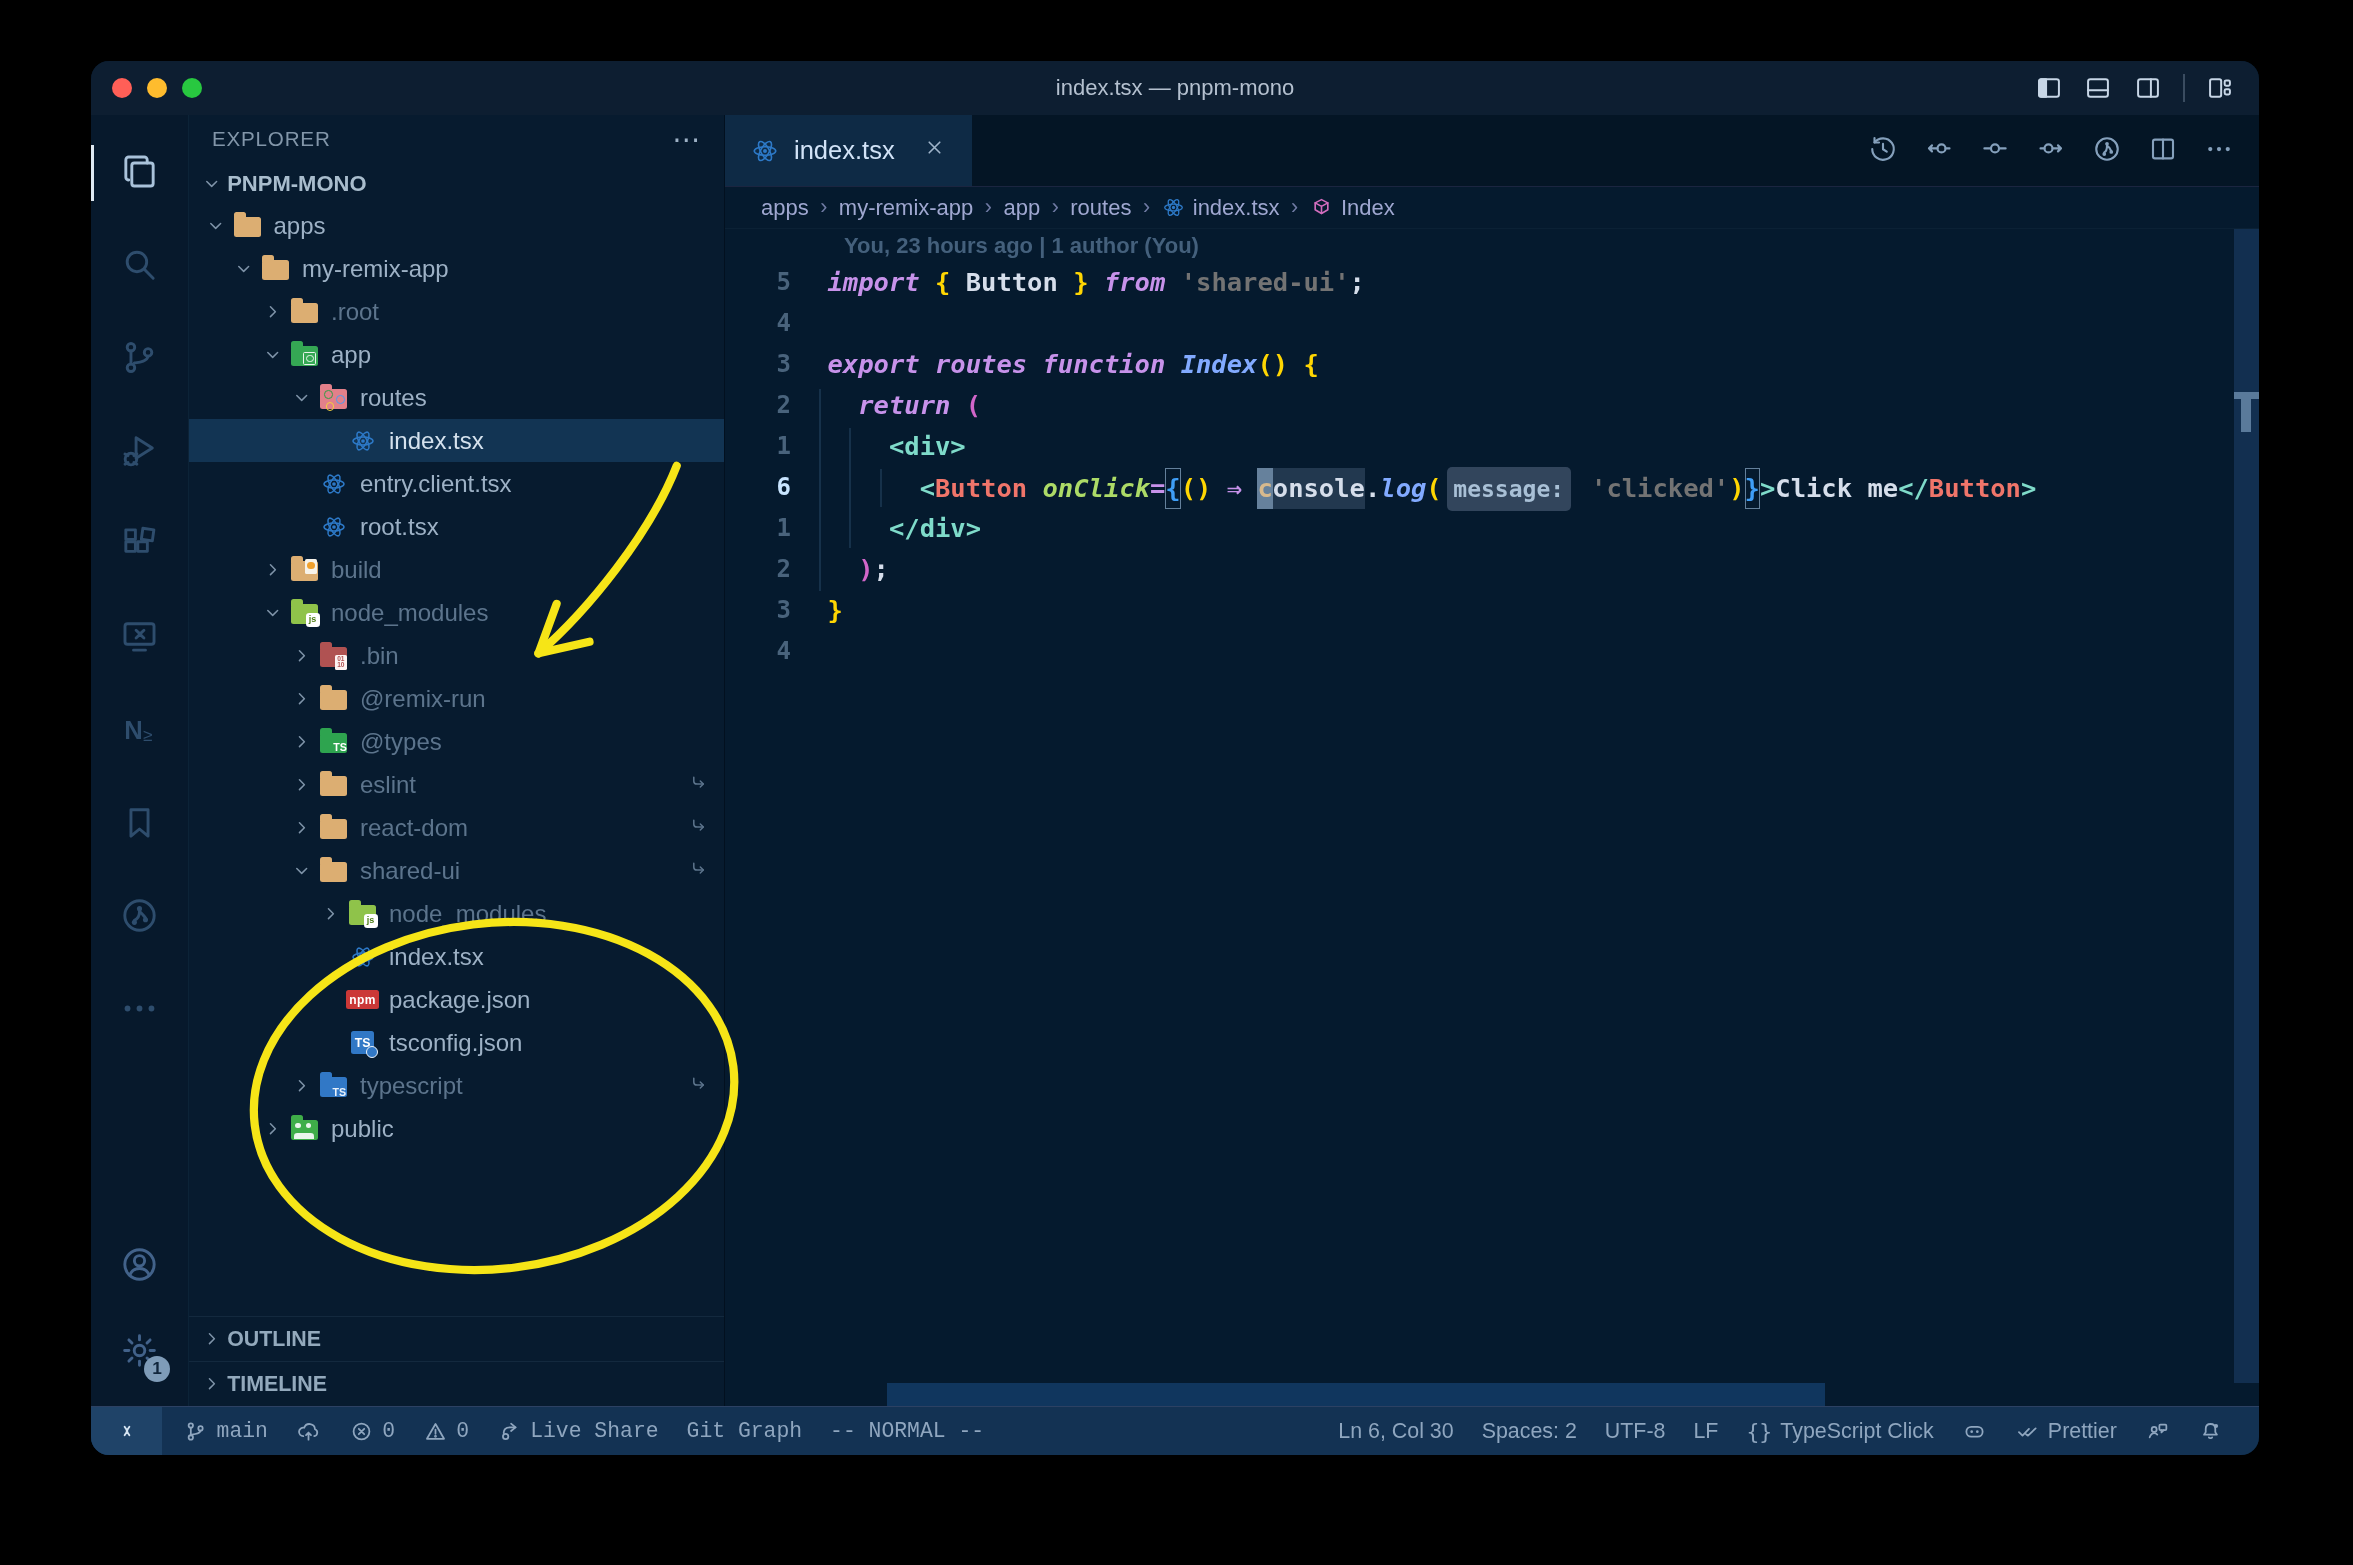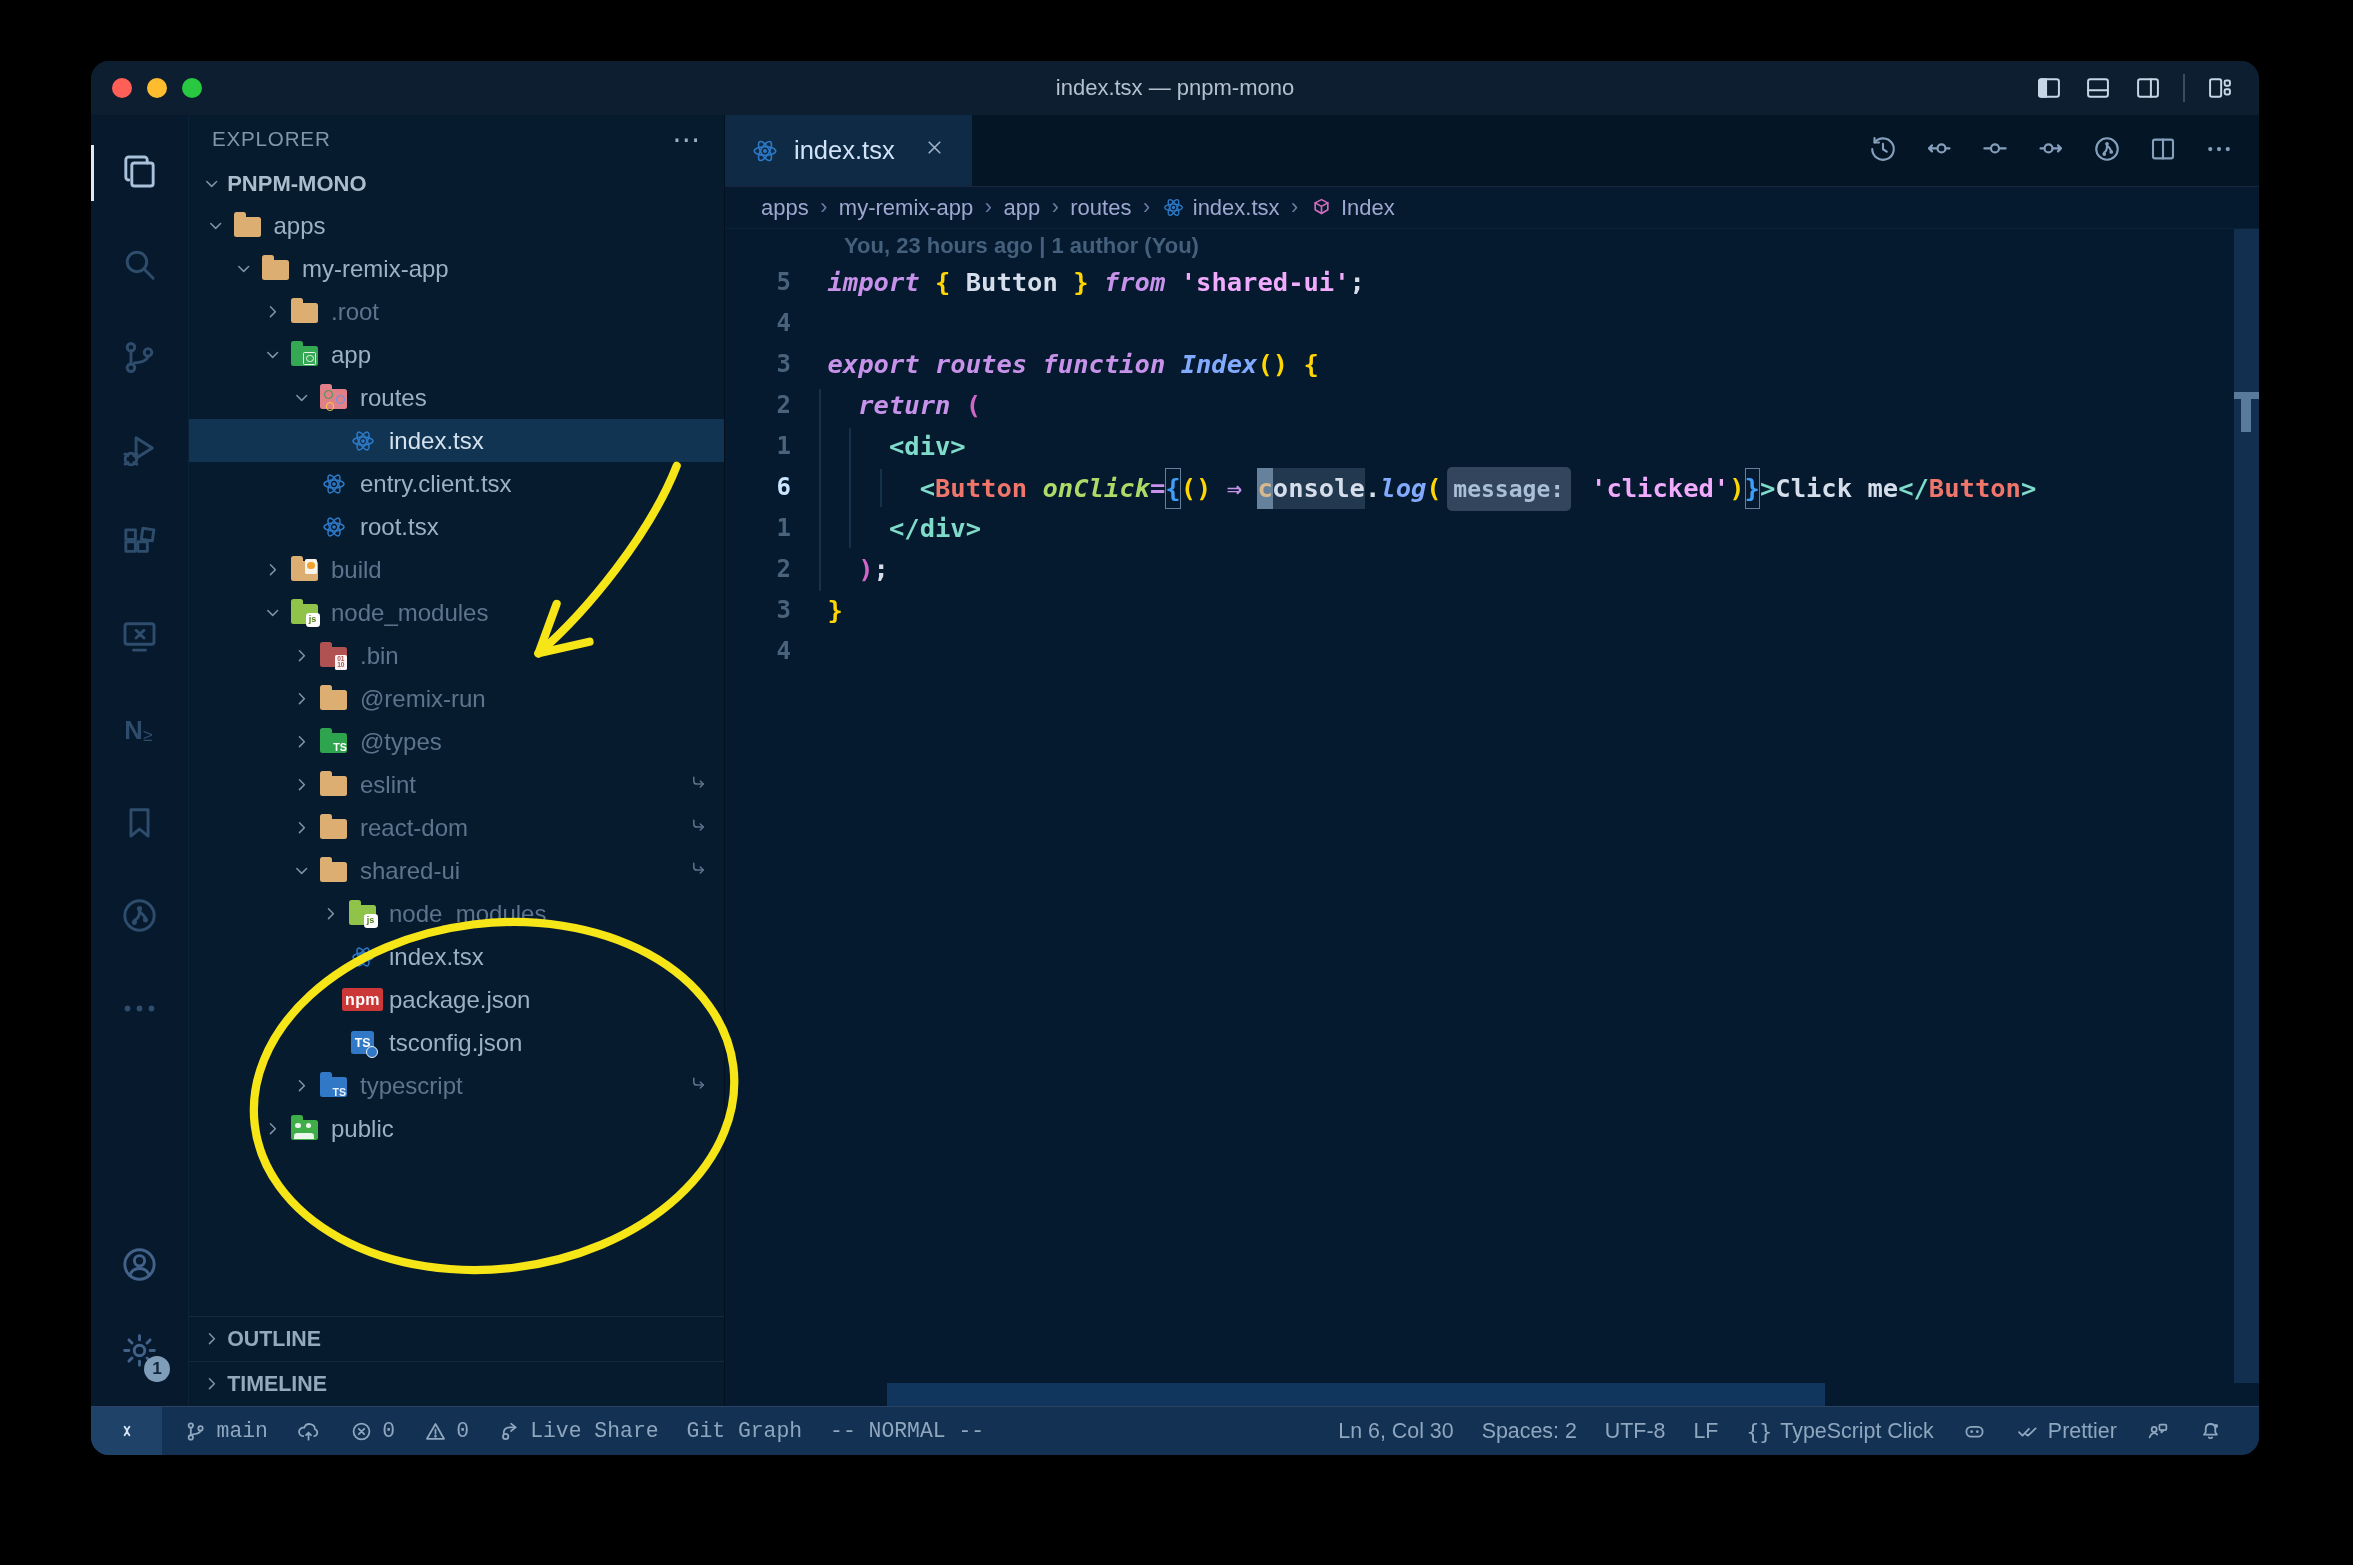--- a/index.html
+++ b/index.html
@@ -61,21 +61,21 @@
   .code-area{position:absolute;inset:0;right:25px;font-family:"DejaVu Sans Mono",monospace;font-size:25.5px;font-weight:bold;}
   .blame{height:33px;line-height:33px;padding-left:119px;color:#44607c;font-size:22px;font-family:"Liberation Sans",sans-serif;}
   .code-line{height:41px;line-height:41px;display:flex;white-space:pre;}
   .ln{width:66px;text-align:right;padding-right:16.5px;color:#49637c;flex:0 0 66px;font-size:24px;}
   .code-line.active .ln{color:#c9e5ff;}
   .ct{margin-left:20px;color:#d6deeb;}
   .tok{display:inline-block;}
   .kw{color:#c792ea;font-style:italic;}
   .kw2{color:#c792ea;}
   .fn{color:#82aaff;font-style:italic;}
-  .str{color:#f0abfc;}
+  .str{color:#737373;}
   .attr{color:#addb67;font-style:italic;}
   .jsx{color:#f0756a;}
   .tag{color:#7fdbca;}
   .p1{color:#ffd602;}
   .p2{color:#d166c9;}
   .p3{color:#3f9ef7;}
   .plain{color:#d6deeb;}
   .box{outline:1.6px solid #64809b;outline-offset:-1.6px;}
   .cursor{background:#66819c;color:#d7b98d;}
   .hl{background:#22384f;}
@@ -480,21 +480,21 @@
                       <ellipse cx="12" cy="12" rx="9.2" ry="3.6" transform="rotate(120 12 12)"></ellipse>
                       <circle cx="12" cy="12" r="1.7" fill="currentColor" stroke="none"></circle>
                     </g>
                   </svg></span>
               </span>
     <span>index.tsx</span>
             </div>
             <div class="trow" style="padding-left:127px">
     <span class="chev"></span>
               <span class="ticon">
-                <span style="background:#cb3837;color:#fff;font-size:16px;font-weight:700;padding:2.5px 3.3px;border-radius:2.5px;letter-spacing:0.4px;">npm</span>
+                <span style="background:#cb3837;color:#fff;font-size:12px;font-weight:700;padding:2.5px 3.3px;border-radius:2.5px;letter-spacing:0.4px;">npm</span>
               </span>
     <span>package.json</span>
             </div>
             <div class="trow" style="padding-left:127px">
     <span class="chev"></span>
               <span class="ticon">
                 <span style="position:relative;background:#3178c6;color:#fff;width:23px;height:23px;border-radius:2.5px;font-size:12.3px;font-weight:700;display:flex;align-items:center;justify-content:center;">TS<span style="position:absolute;right:-4.1px;bottom:-4.1px;width:10px;height:10px;border:1.6px solid #eaf2fb;border-radius:50%;background:#3178c6;"></span></span>
               </span>
     <span>tsconfig.json</span>
             </div>

